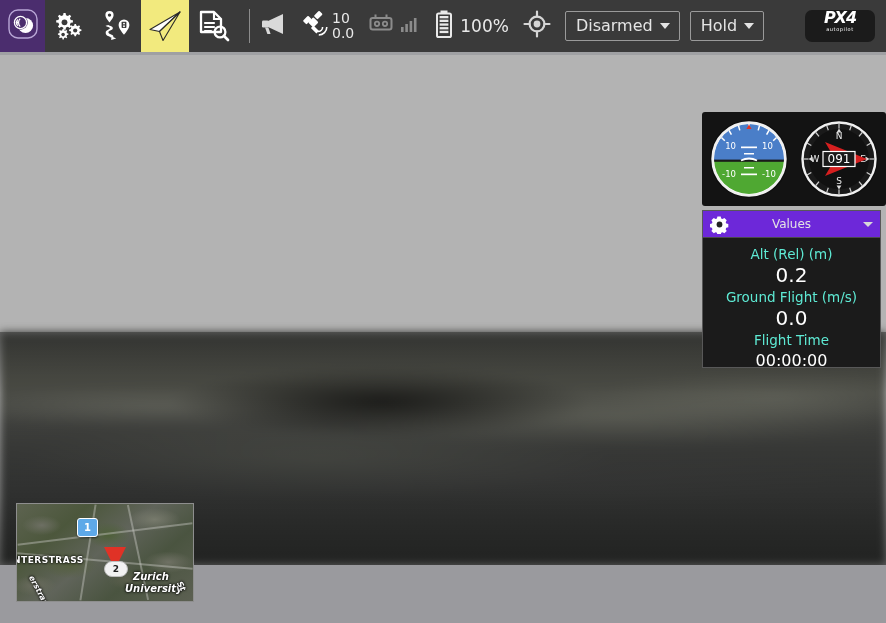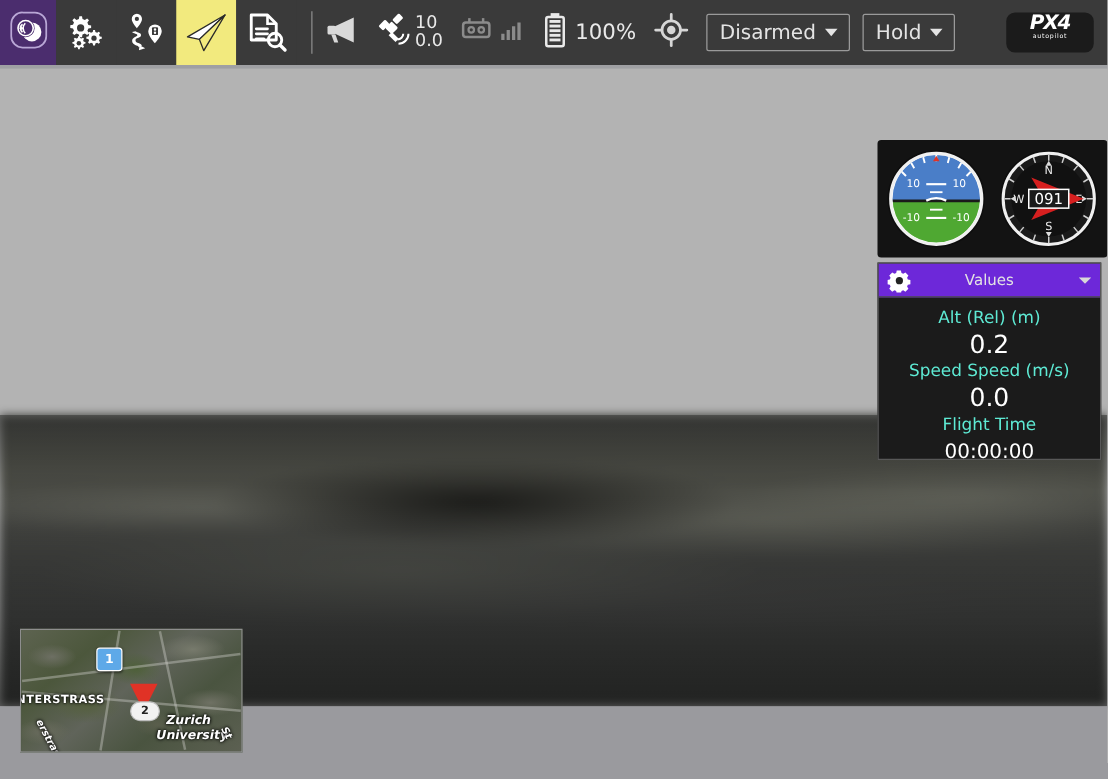--- a/index.html
+++ b/index.html
@@ -475,21 +475,21 @@
             <path d="M7.6 1 h3.8 l.5 2.3 1.6 .7 2-1.2 2.7 2.7-1.2 2 .7 1.6 2.3 .5 v3.8 l-2.3 .5-.7 1.6 1.2 2-2.7 2.7-2-1.2-1.6 .7-.5 2.3 h-3.8 l-.5-2.3-1.6-.7-2 1.2-2.7-2.7 1.2-2-.7-1.6-2.3-.5 v-3.8 l2.3-.5 .7-1.6-1.2-2 2.7-2.7 2 1.2 1.6-.7z" fill="#ffffff" transform="scale(0.88) translate(0.8,0.6)"></path>
             <circle cx="9.5" cy="9.5" r="2.9" fill="#232323"></circle>
           </svg>
         </span>
         <span class="values-title">Values</span>
         <span class="values-caret"></span>
       </div>
       <div class="values-body">
         <div class="v-label">Alt (Rel) (m)</div>
         <div class="v-value">0.2</div>
-        <div class="v-label">Speed Speed (m/s)</div>
+        <div class="v-label">Ground Flight (m/s)</div>
         <div class="v-value">0.0</div>
         <div class="v-label">Flight Time</div>
         <div class="v-value small">00:00:00</div>
       </div>
     </div>
 
   </div>
 </div>
 
 </body></html>

